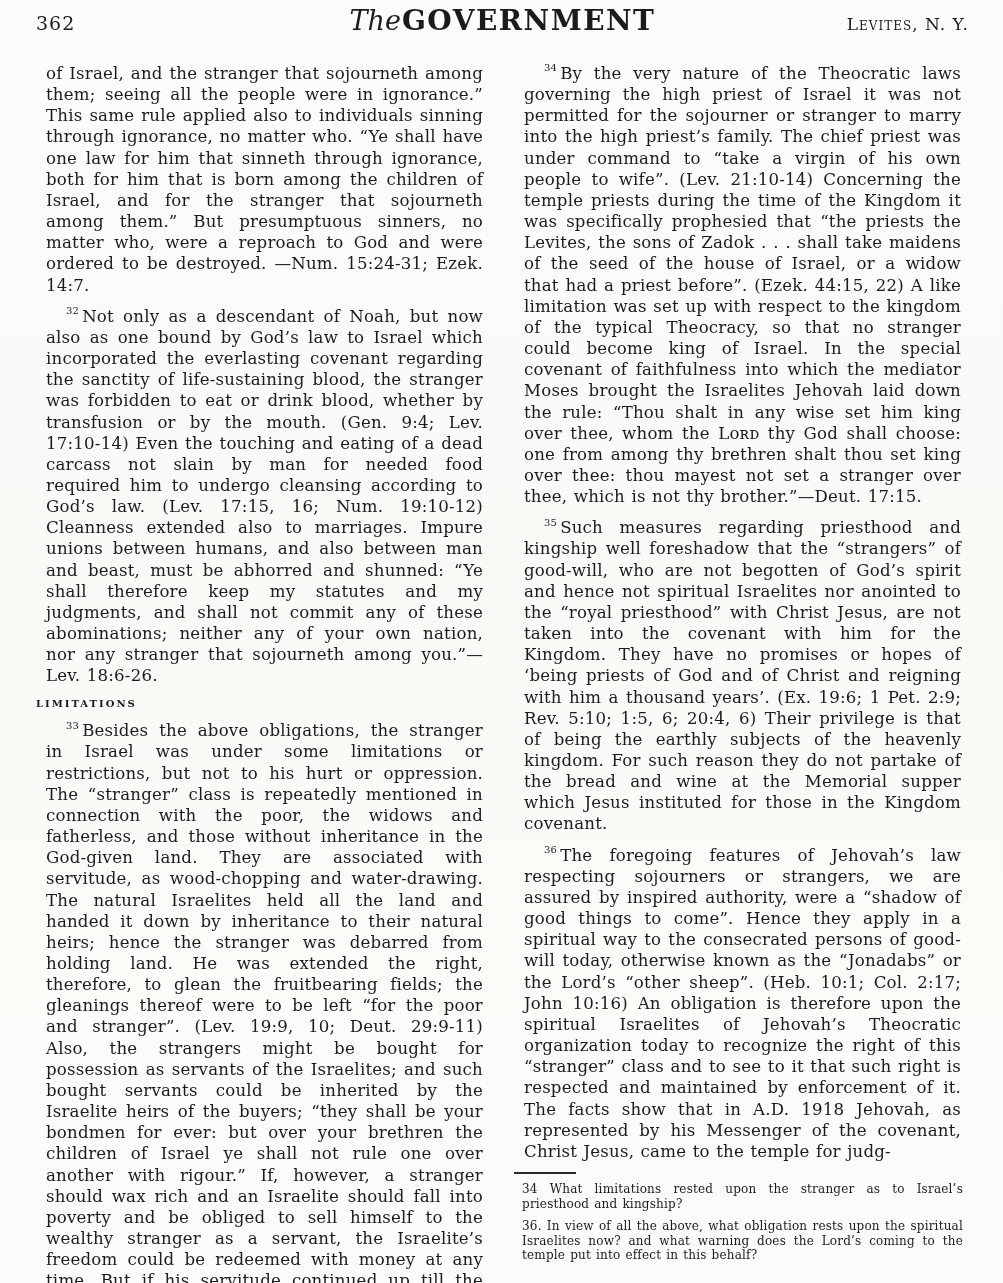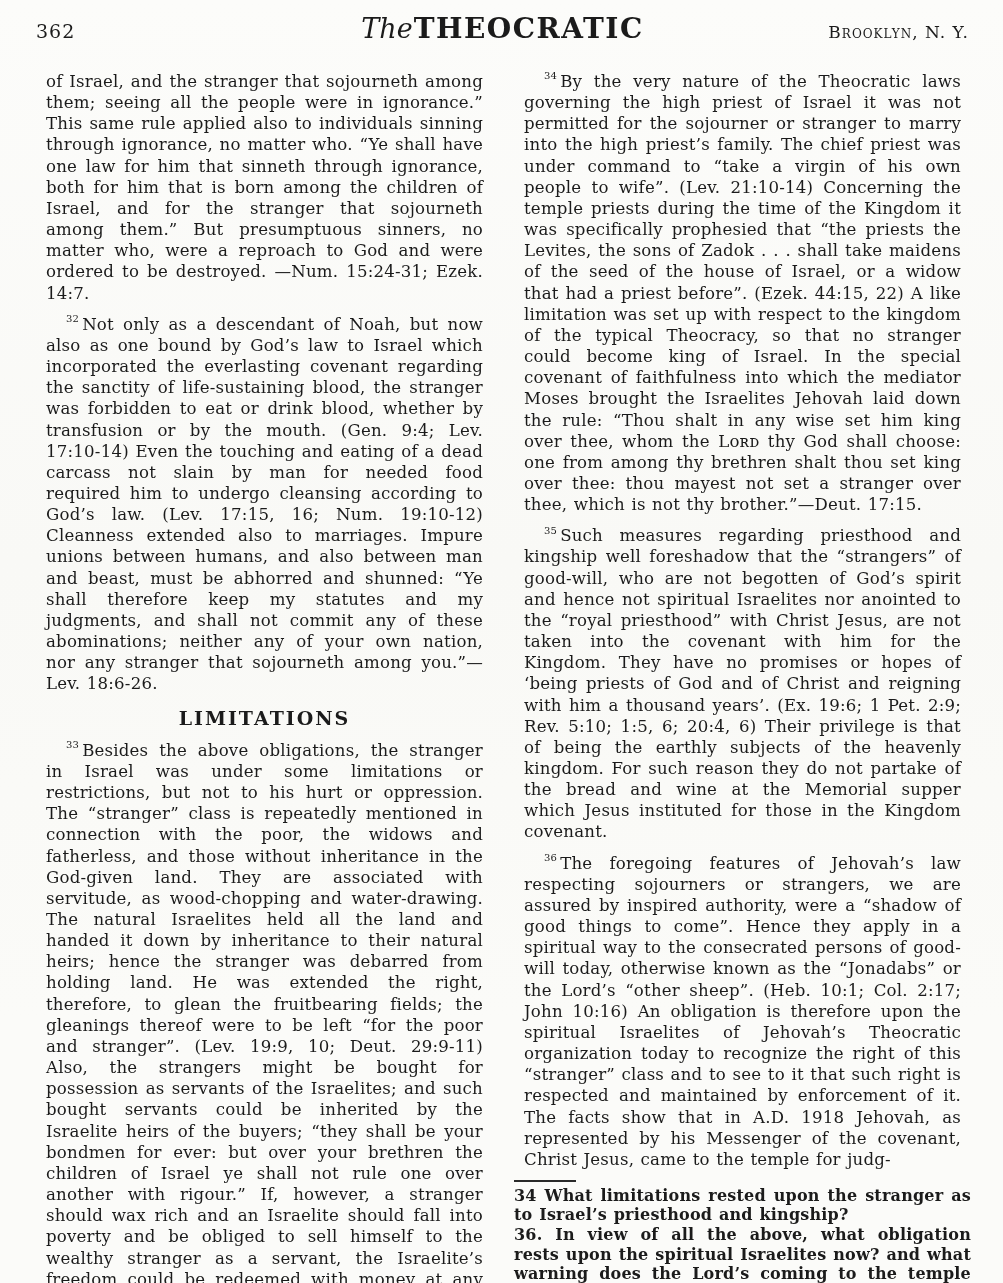--- a/index.html
+++ b/index.html
@@ -9,21 +9,21 @@
     height: 1283px;
     overflow: hidden;
     background: #fbfbf9;
     color: #1b1b1b;
     font-family: "DejaVu Serif", serif;
   }
   .page {
     box-sizing: border-box;
     width: 1003px;
     height: 1020px;
-    padding: 12px 34px 10px 36px;
+    padding: 4px 34px 10px 36px;
     background: linear-gradient(180deg, #fcfcfa 0%, #f9f9f6 55%, #fbfbf8 100%);
   }
   
   .page-header {
     display: grid;
     grid-template-columns: 1fr auto 1fr;
     align-items: baseline;
     margin-bottom: 16px;
   }
   .page-num {
@@ -66,55 +66,54 @@
   .para.indent { text-indent: 20px; }
   sup.pnum {
     font-size: 10px;
     font-weight: normal;
     line-height: 0;
     position: relative;
     top: -1px;
     margin-right: 3px;
   }
   .section-heading {
-    font-size: 19px;
+    font-size: 10px;
     font-weight: bold;
-    text-align: center;
     letter-spacing: 2px;
     margin: 11px 0 7px 0;
     text-indent: 0;
   }
   
   .footnotes { margin-top: 8px; }
   .fn-rule {
     width: 62px;
     height: 0;
     border-top: 2px solid #2a2a2a;
     margin: 0 0 4px 0;
   }
   .footnote {
-    margin: 0;
-    font-size: 16px;
+    margin: 8px;
+    font-size: 12px;
     line-height: 1.22;
-    font-weight: bold;
+    font-weight: normal;
     letter-spacing: 0.2px;
     text-align: justify;
   }
 </style>
 </head>
 <body>
 
 <div class="page">
 
   <header class="page-header">
     <div class="page-num">362</div>
     <div class="masthead">
-      <span class="the">The</span><span class="wt">THEOCRATIC</span>
+      <span class="the">The</span><span class="wt">GOVERNMENT</span>
     </div>
-    <div class="city">Brooklyn, N. Y.</div>
+    <div class="city">Levites, N. Y.</div>
   </header>
 
   <main class="columns">
 
     <section class="column">
       <p class="para"><span>of Israel, and the stranger that sojourneth among them; seeing all the people were in ignorance.” This same rule applied also to individuals sinning through ignorance, no matter who. “Ye shall have one law for him that sinneth through ignorance, both for him that is born among the children of Israel, and for the stranger that sojourneth among them.” But presumptuous sinners, no matter who, were a reproach to God and were ordered to be destroyed. —Num. 15:24-31; Ezek. 14:7.</span></p>
       <p class="para indent"><sup class="pnum">32</sup><span>Not only as a descendant of Noah, but now also as one bound by God’s law to Israel which incorporated the everlasting covenant regarding the sanctity of life-sustaining blood, the stranger was forbidden to eat or drink blood, whether by transfusion or by the mouth. (Gen. 9:4; Lev. 17:10-14) Even the touching and eating of a dead carcass not slain by man for needed food required him to undergo cleansing according to God’s law. (Lev. 17:15, 16; Num. 19:10-12) Cleanness extended also to marriages. Impure unions between humans, and also between man and beast, must be abhorred and shunned: “Ye shall therefore keep my statutes and my judgments, and shall not commit any of these abominations; neither any of your own nation, nor any stranger that sojourneth among you.”—Lev. 18:6-26.</span></p>
       <h2 class="section-heading">LIMITATIONS</h2>
       <p class="para indent"><sup class="pnum">33</sup><span>Besides the above obligations, the stranger in Israel was under some limitations or restrictions, but not to his hurt or oppression. The “stranger” class is repeatedly mentioned in connection with the poor, the widows and fatherless, and those without inheritance in the God-given land. They are associated with servitude, as wood-chopping and water-drawing. The natural Israelites held all the land and handed it down by inheritance to their natural heirs; hence the stranger was debarred from holding land. He was extended the right, therefore, to glean the fruitbearing fields; the gleanings thereof were to be left “for the poor and stranger”. (Lev. 19:9, 10; Deut. 29:9-11) Also, the strangers might be bought for possession as servants of the Israelites; and such bought servants could be inherited by the Israelite heirs of the buyers; “they shall be your bondmen for ever: but over your brethren the children of Israel ye shall not rule one over another with rigour.” If, however, a stranger should wax rich and an Israelite should fall into poverty and be obliged to sell himself to the wealthy stranger as a servant, the Israelite’s freedom could be redeemed with money at any time. But if his servitude continued up till the Jubilee year, then the stranger owning</span></p>
       <div class="footnotes">

